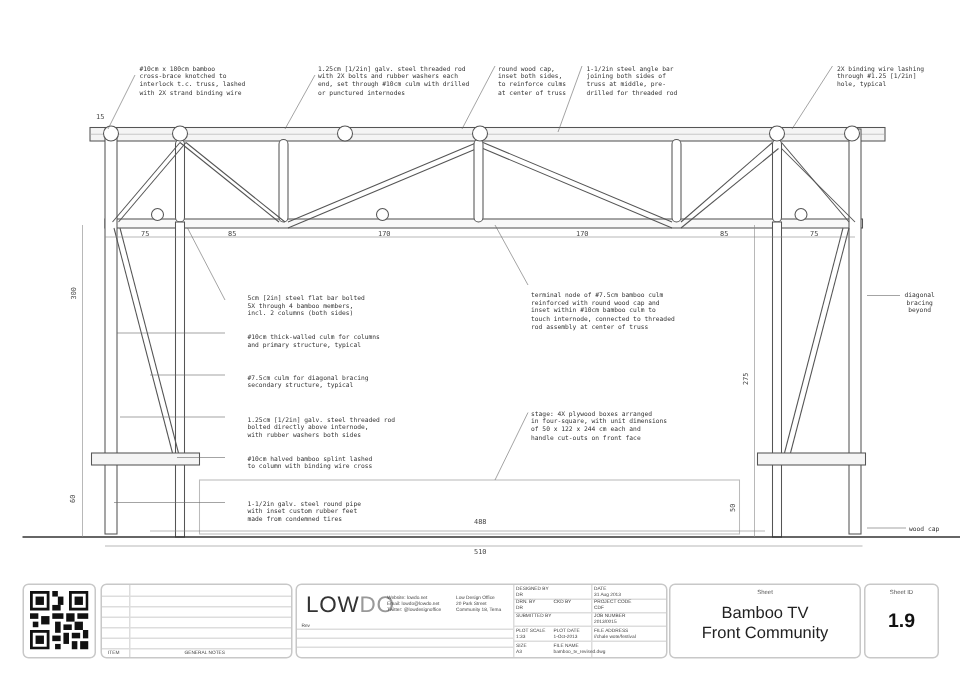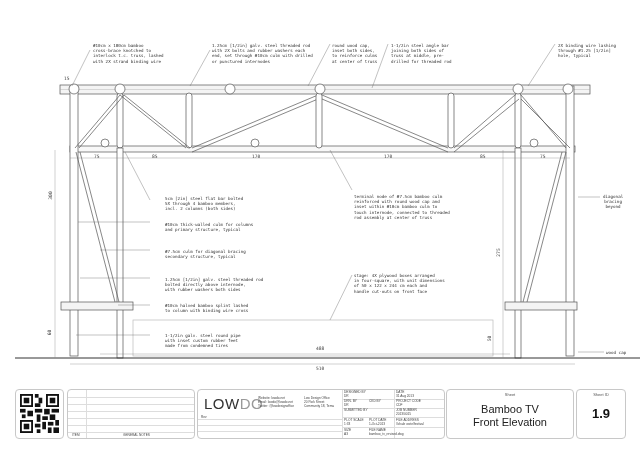--- a/index.html
+++ b/index.html
@@ -264,20 +264,20 @@
   <div class="cell" style="left:146px;top:38px;">SIZE</div>
   <div class="cell" style="left:146px;top:42px;">A3</div>
   <div class="cell" style="left:171px;top:38px;">FILE NAME</div>
   <div class="cell" style="left:171px;top:42px;">bamboo_tv_revised.dwg</div>
 </div>
 
 <div class="panel sheet">
   <div class="sheet-label">Sheet</div>
   <div class="sheet-title">
     <div>Bamboo TV</div>
-    <div>Front Elevation</div>
+    <div>Front Community</div>
   </div>
 </div>
 
 <div class="panel sheetid">
   <div class="sheet-label">Sheet ID</div>
   <div class="sheetid-val">1.9</div>
 </div>
 
 </body></html>

